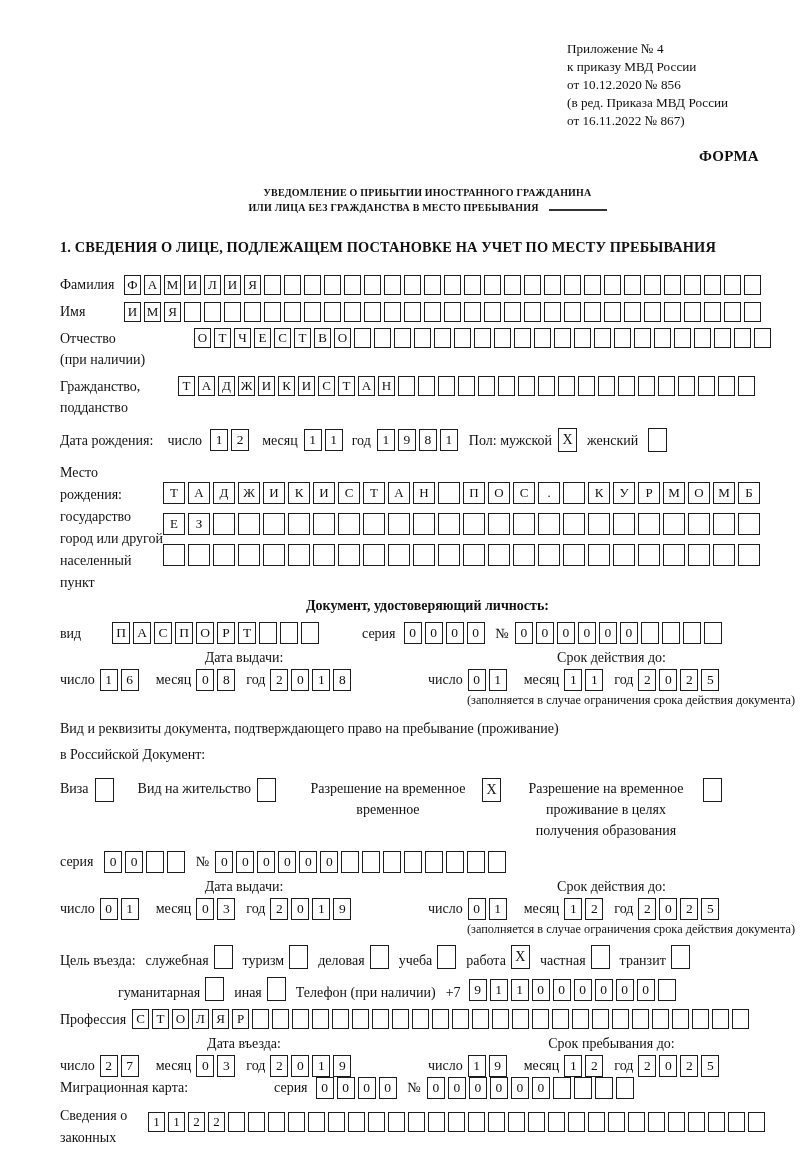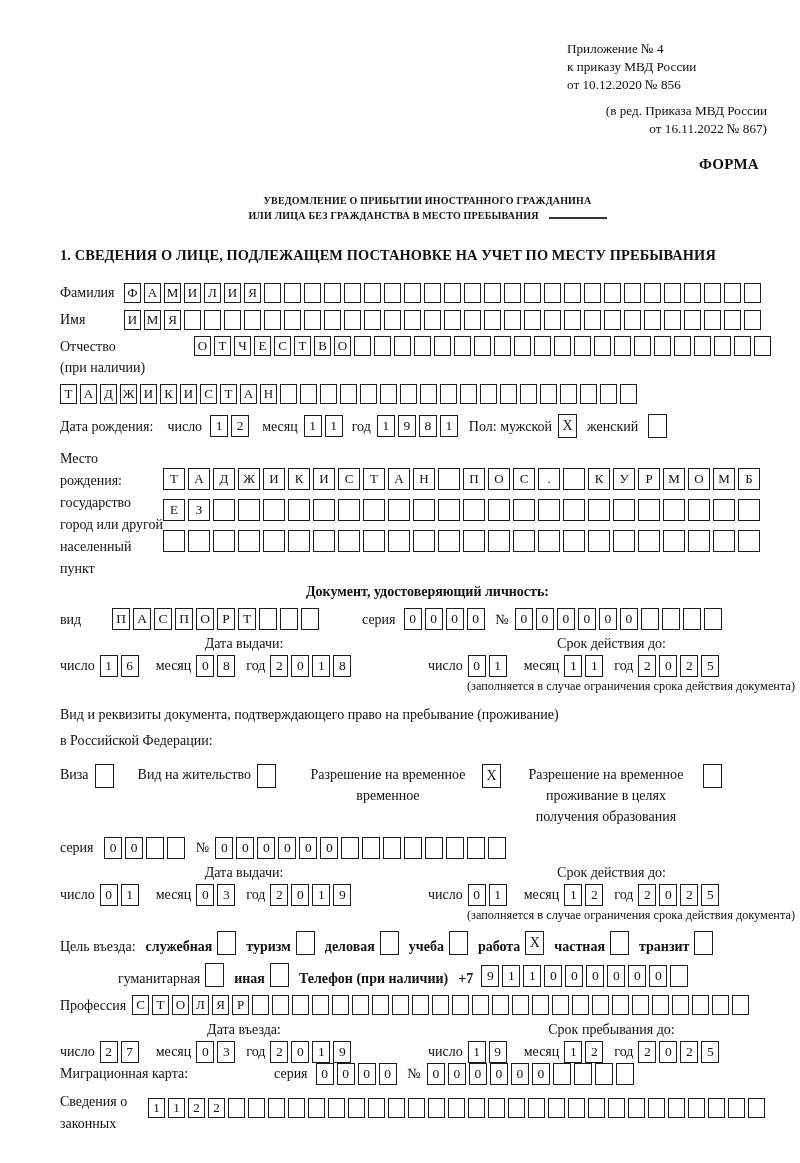--- a/index.html
+++ b/index.html
@@ -2,21 +2,21 @@
 <html><head>
 <meta charset="utf-8">
 <style>
   html,body{margin:0;padding:0;background:#fff;}
   body{width:800px;height:1163px;overflow:hidden;color:#111;
        font-family:"Liberation Serif","DejaVu Serif",serif;font-size:14px;}
   .page{box-sizing:border-box;width:800px;height:1163px;padding:40px 5px 0 60px;}
 
   
   .doc-header{margin-left:auto;margin-right:28px;width:200px;font-size:13.2px;line-height:1.35;}
-  .doc-header .amend{margin-top:9px;text-align:right;}
+  .doc-header .amend{margin-top:1px;}
   .forma{font-weight:bold;text-align:right;margin:18px 36px 0 0;font-size:15px;letter-spacing:.3px;}
   .title{font-weight:bold;text-align:center;font-size:10px;margin-top:20px;line-height:1.5;letter-spacing:.2px;}
   .uline{display:inline-block;width:58px;border-bottom:2px solid #333;height:.9em;margin-left:10px;}
   .sect{font-weight:bold;font-size:14.4px;margin:24px 0 18px 0;letter-spacing:.1px;}
 
   
   .frow{display:flex;align-items:center;margin-bottom:6px;}
   .frow.top{align-items:flex-start;}
   .flabel{flex:0 0 auto;line-height:21px;}
   .cells{display:flex;flex:0 0 auto;}
@@ -48,21 +48,21 @@
   .rows-col .cells{margin-bottom:9px;}
 
   
   .opt-row{display:flex;align-items:flex-start;margin:10px 0 10px 0;}
   .opt{display:flex;align-items:flex-start;}
   .opt .txt{text-align:center;line-height:21px;}
   .opt .cb{margin-left:6px;}
 
   .purpose-row{display:flex;align-items:flex-end;margin-bottom:8px;}
   .purpose-row .cb{margin-left:5px;}
-  .purpose-row .plbl{margin-left:10px;font-weight:bold;}
+  .purpose-row .plbl{margin-left:10px;}
 </style>
 </head>
 <body>
 
 <div class="page">
 
   <div class="doc-header">
     <div>Приложение № 4</div>
     <div>к приказу МВД России</div>
     <div>от 10.12.2020 № 856</div>
@@ -191,20 +191,24 @@
         <span class="cell"></span>
         <span class="cell"></span>
         <span class="cell"></span>
         <span class="cell"></span>
         <span class="cell"></span>
         <span class="cell"></span>
       </div>
   </div>
 
   <div class="frow top">
+    <div class="flabel" style="width:118px">
+      <div>Гражданство,</div>
+      <div>подданство</div>
+    </div>
     <div class="cells">
         <span class="cell">Т</span>
         <span class="cell">А</span>
         <span class="cell">Д</span>
         <span class="cell">Ж</span>
         <span class="cell">И</span>
         <span class="cell">К</span>
         <span class="cell">И</span>
         <span class="cell">С</span>
         <span class="cell">Т</span>
@@ -426,21 +430,21 @@
             <span class="cell">2</span>
             <span class="cell">5</span>
           </span>
       </div>
     </div>
   </div>
   <div class="note">(заполняется в случае ограничения срока действия документа)</div>
 
   <div class="para">
     <div>Вид и реквизиты документа, подтверждающего право на пребывание (проживание)</div>
-    <div>в Российской Федерации:</div>
+    <div>в Российской Документ:</div>
   </div>
 
   <div class="opt-row">
     <div class="opt">
       <span class="txt">Виза</span>
       <span class="cb"></span>
     </div>
     <div class="opt m24">
       <span class="txt">Вид на жительство</span>
       <span class="cb m14"></span>

